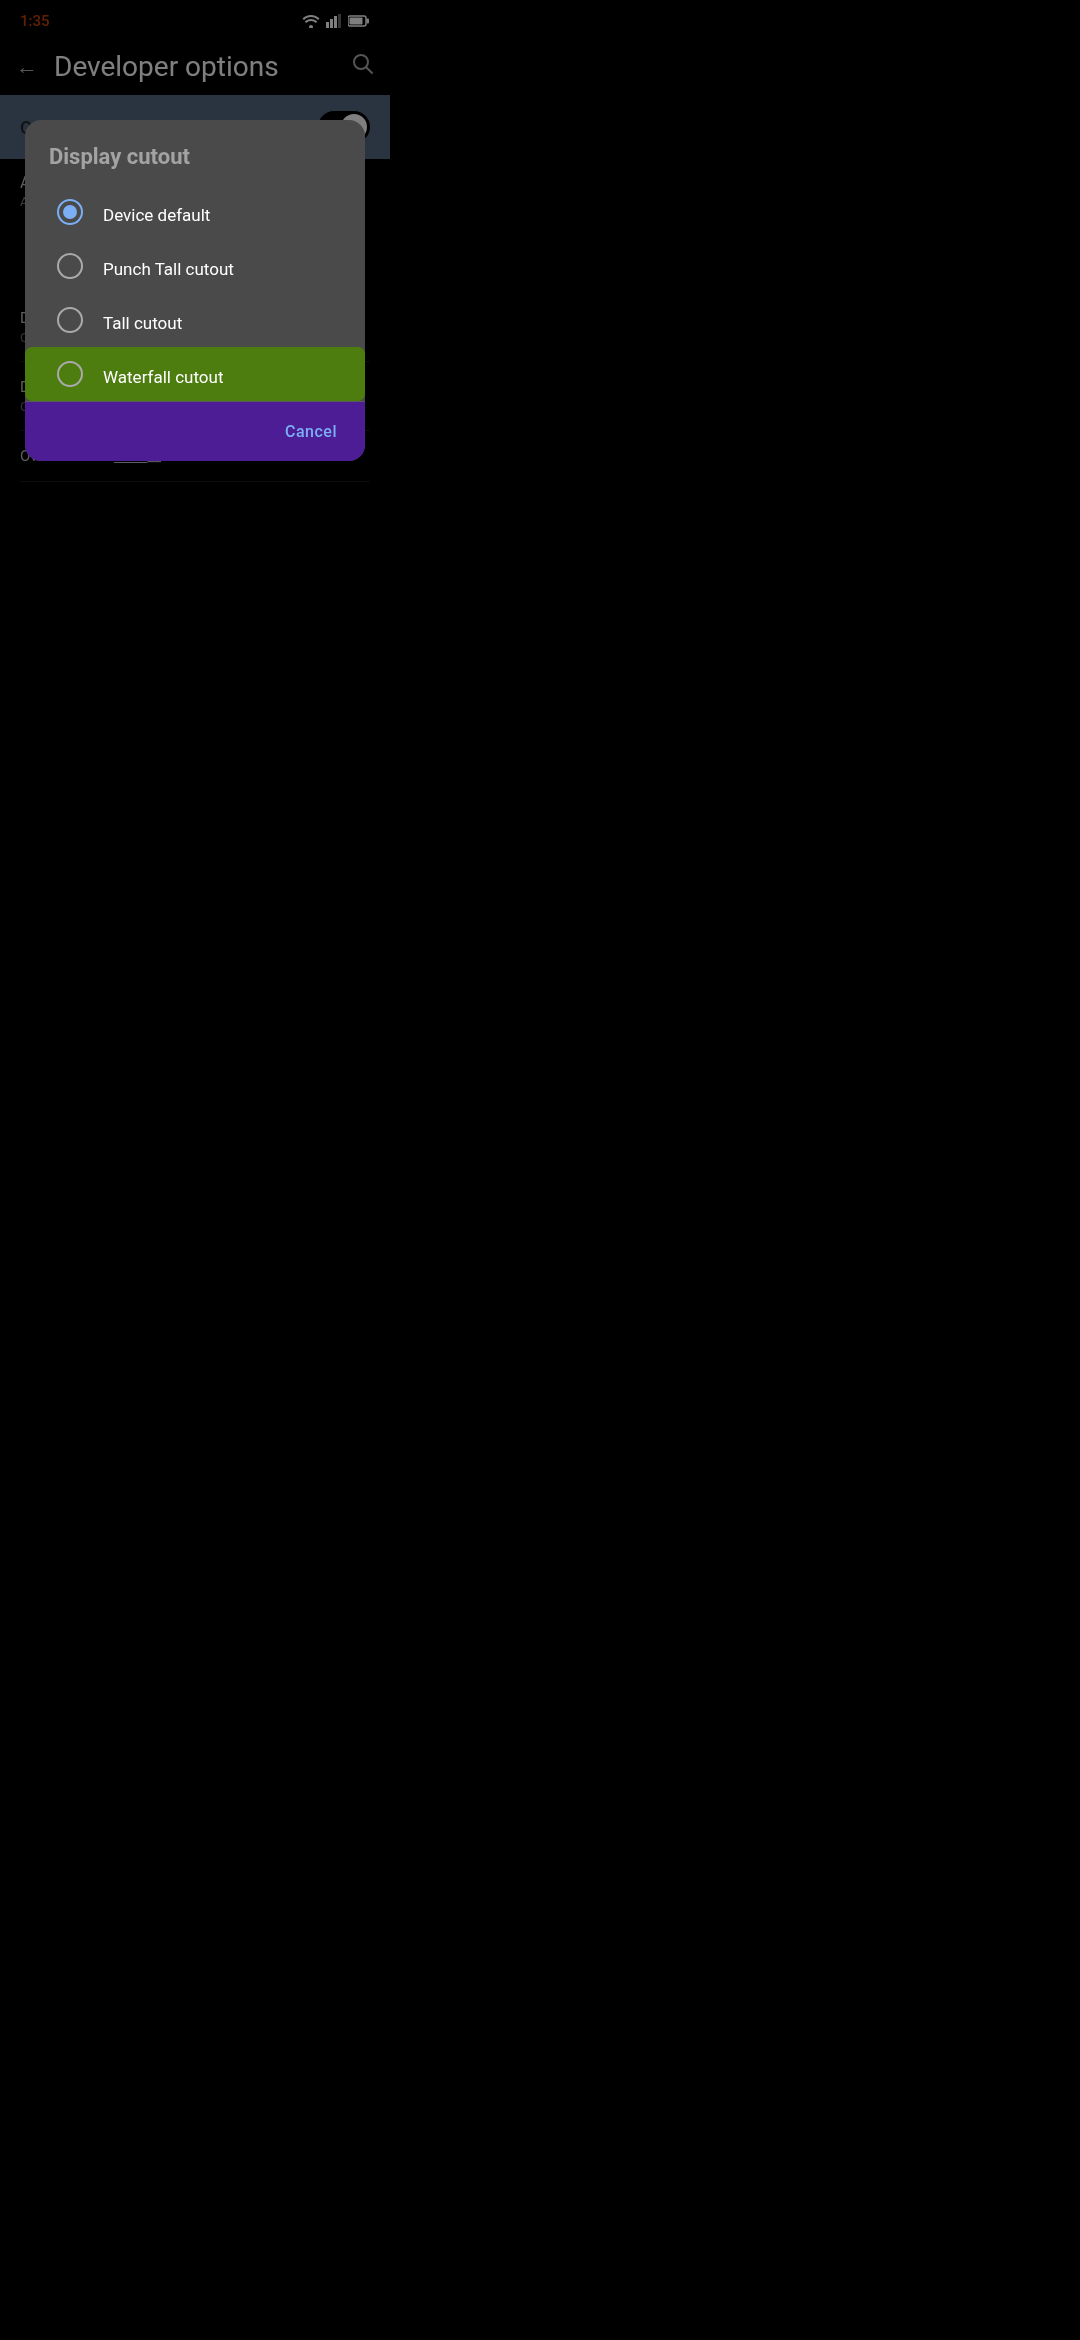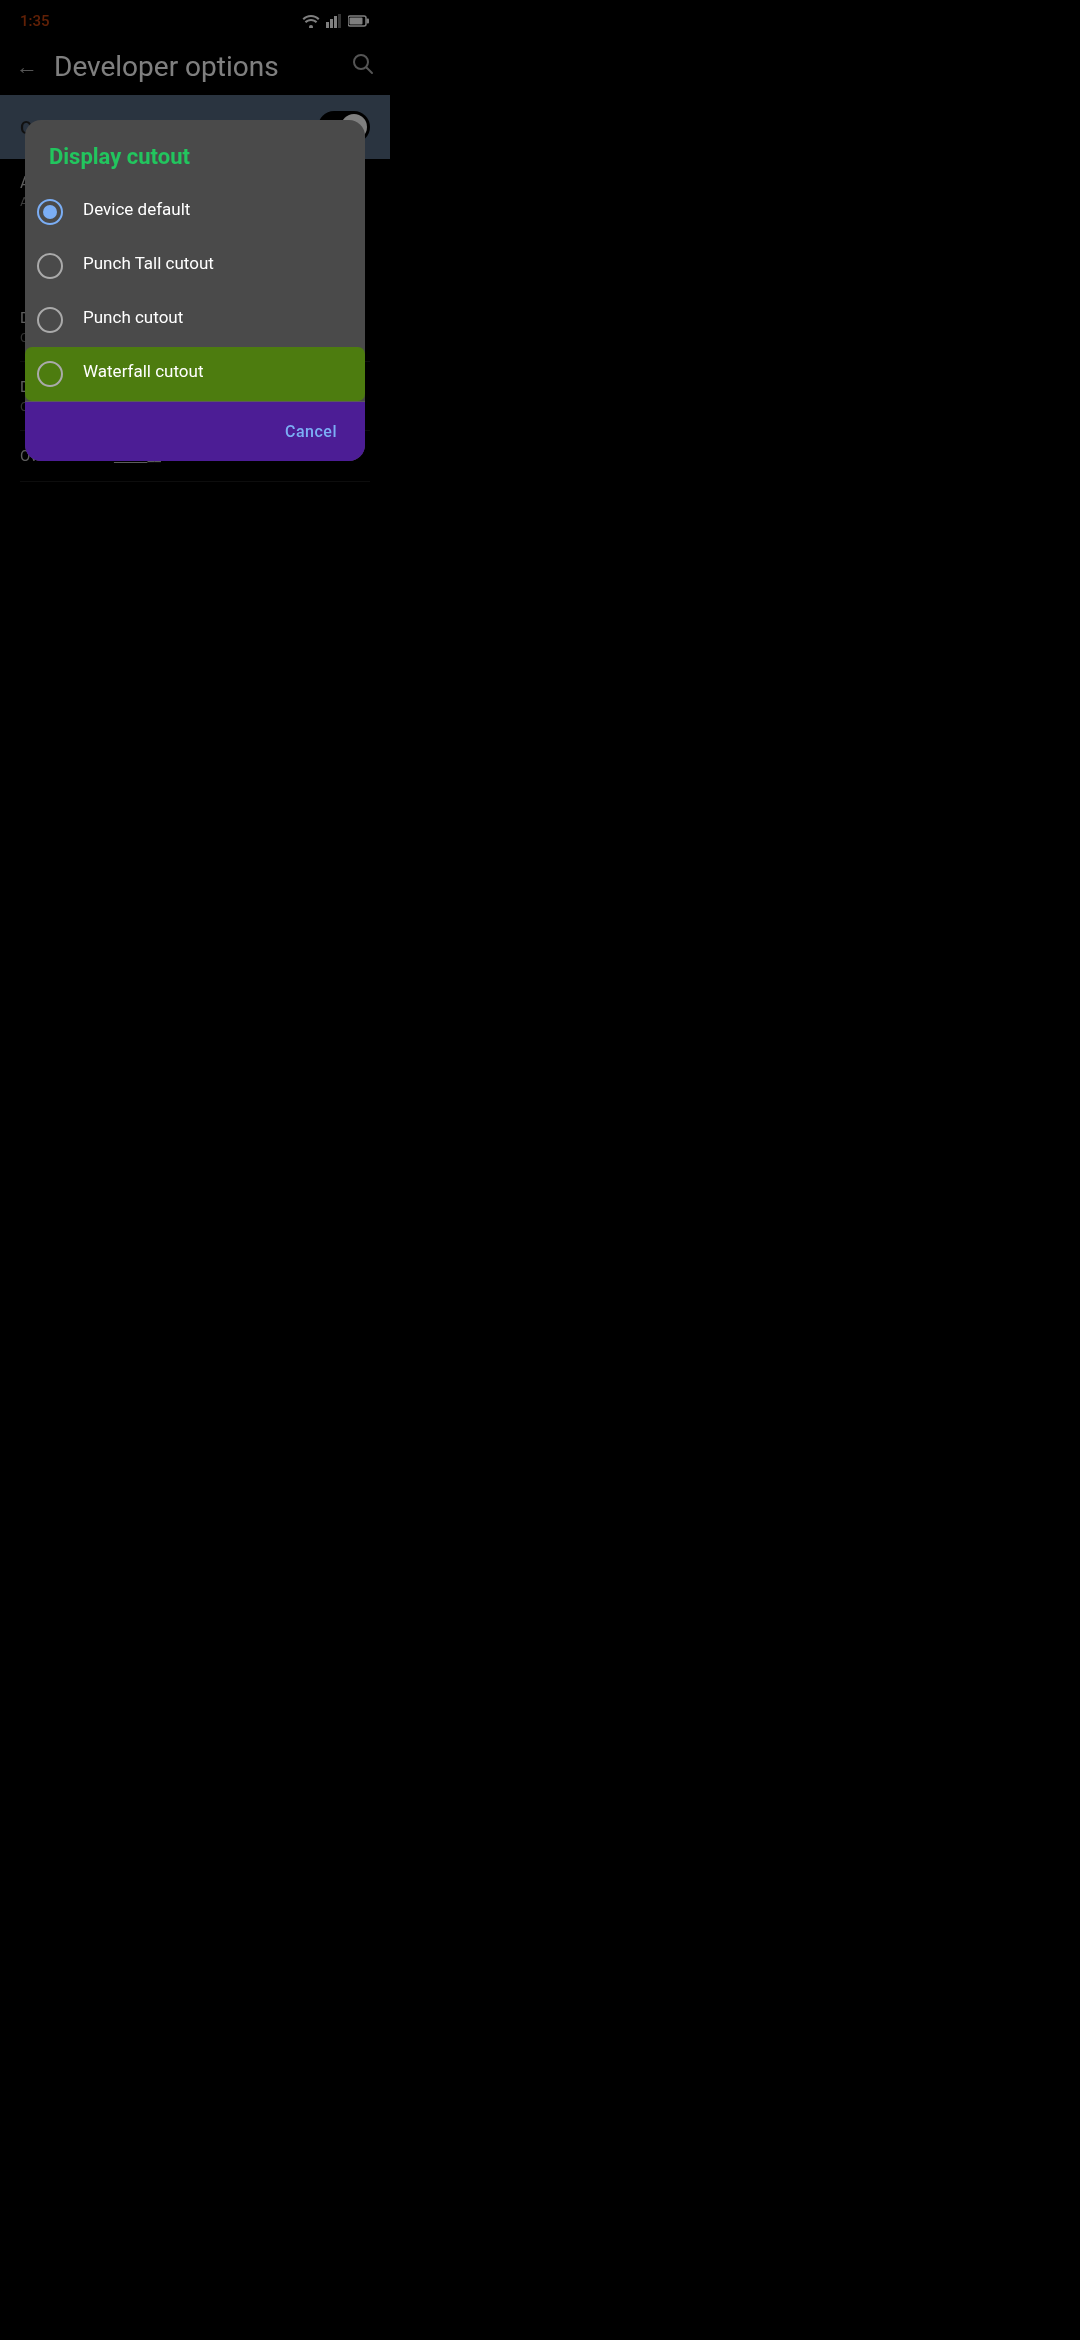--- a/index.html
+++ b/index.html
@@ -132,35 +132,35 @@
 
     
     .dialog {
       background: #4a4a4a;
       border-radius: 16px;
       width: 340px;
       overflow: hidden;
     }
 
     .dialog-title {
-      color: #22c55e;
+      color: #a3a3a3;
       font-size: 22px;
       font-weight: 700;
       padding: 24px 24px 16px 24px;
     }
 
     .dialog-options {
       display: flex;
       flex-direction: column;
     }
 
     .dialog-option {
       display: flex;
-      align-items: flex-start;
-      padding: 14px 12px;
+      align-items: flex-end;
+      padding: 14px 32px;
       cursor: pointer;
       position: relative;
     }
 
     .dialog-option.highlighted {
       background: #4d7c0f;
       border-radius: 7px;
     }
 
     .radio-outer {
@@ -306,21 +306,21 @@
 
 
 
       <div class="dialog-option">
         <div class="radio-outer"></div>
         <span class="option-label">Punch Tall cutout</span>
       </div>
 
       <div class="dialog-option">
         <div class="radio-outer"></div>
-        <span class="option-label">Punch cutout</span>
+        <span class="option-label">Tall cutout</span>
       </div>
 
       <div class="dialog-option highlighted">
         <div class="radio-outer"></div>
         <span class="option-label">Waterfall cutout</span>
       </div>
 
     </div>
 
     <div class="dialog-divider"></div>

